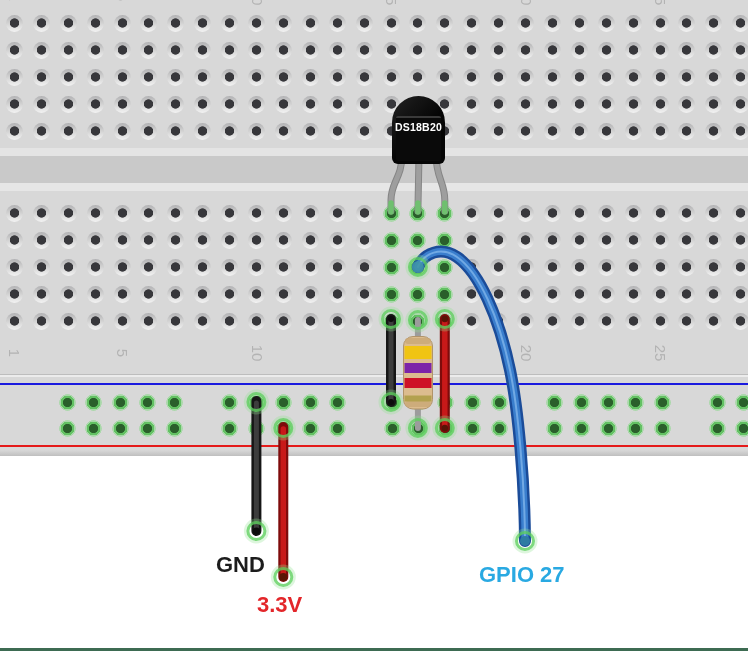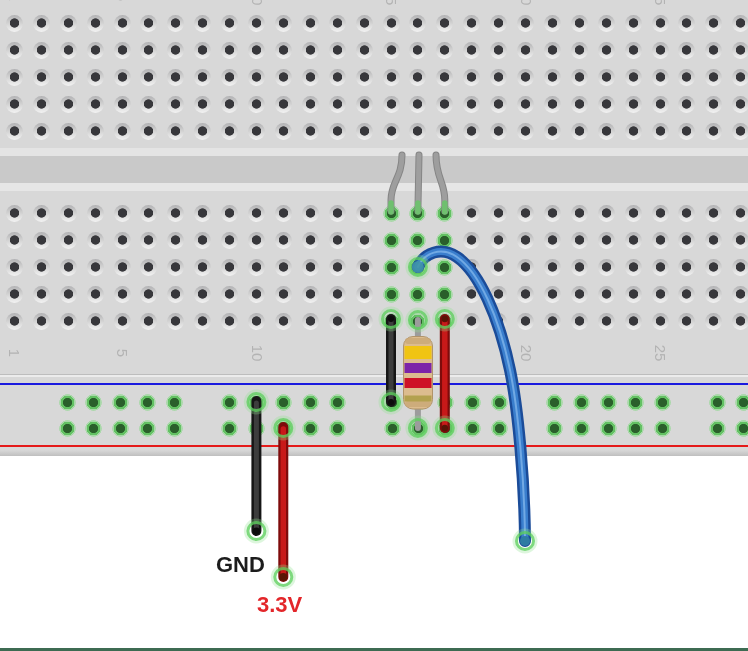--- a/index.html
+++ b/index.html
@@ -461,18 +461,24 @@
         <circle cx="283.3" cy="428" r="8.5" fill="none" stroke="#5ed05e" stroke-width="3" opacity="0.8"></circle>
         <circle cx="283.3" cy="577" r="11" fill="none" stroke="#8fe08f" stroke-width="3" opacity="0.3"></circle>
         <circle cx="283.3" cy="577" r="8.5" fill="none" stroke="#5ed05e" stroke-width="3" opacity="0.8"></circle>
         <circle cx="417.9" cy="267" r="11" fill="none" stroke="#8fe08f" stroke-width="3" opacity="0.3"></circle>
         <circle cx="417.9" cy="267" r="8.5" fill="none" stroke="#5ed05e" stroke-width="3" opacity="0.8"></circle>
         <circle cx="525" cy="541" r="11" fill="none" stroke="#8fe08f" stroke-width="3" opacity="0.3"></circle>
         <circle cx="525" cy="541" r="8.5" fill="none" stroke="#5ed05e" stroke-width="3" opacity="0.8"></circle>
       </g>
   </svg>
 
+  <div class="sensor">
+    <div class="sensor-face">
+      <span>DS18B20</span>
+    </div>
+  </div>
 
   <div class="net-label" style="left: 216px; top: 552px; color: rgb(28, 28, 28);">GND</div>
   <div class="net-label" style="left: 257px; top: 592px; color: rgb(227, 38, 42);">3.3V</div>
+  <div class="net-label" style="left: 479px; top: 562px; color: rgb(41, 169, 226);">GPIO 27</div>
 
   <div class="bottombar" style="background: rgb(61, 107, 82);"></div>
 </div>
 
 </body></html>

